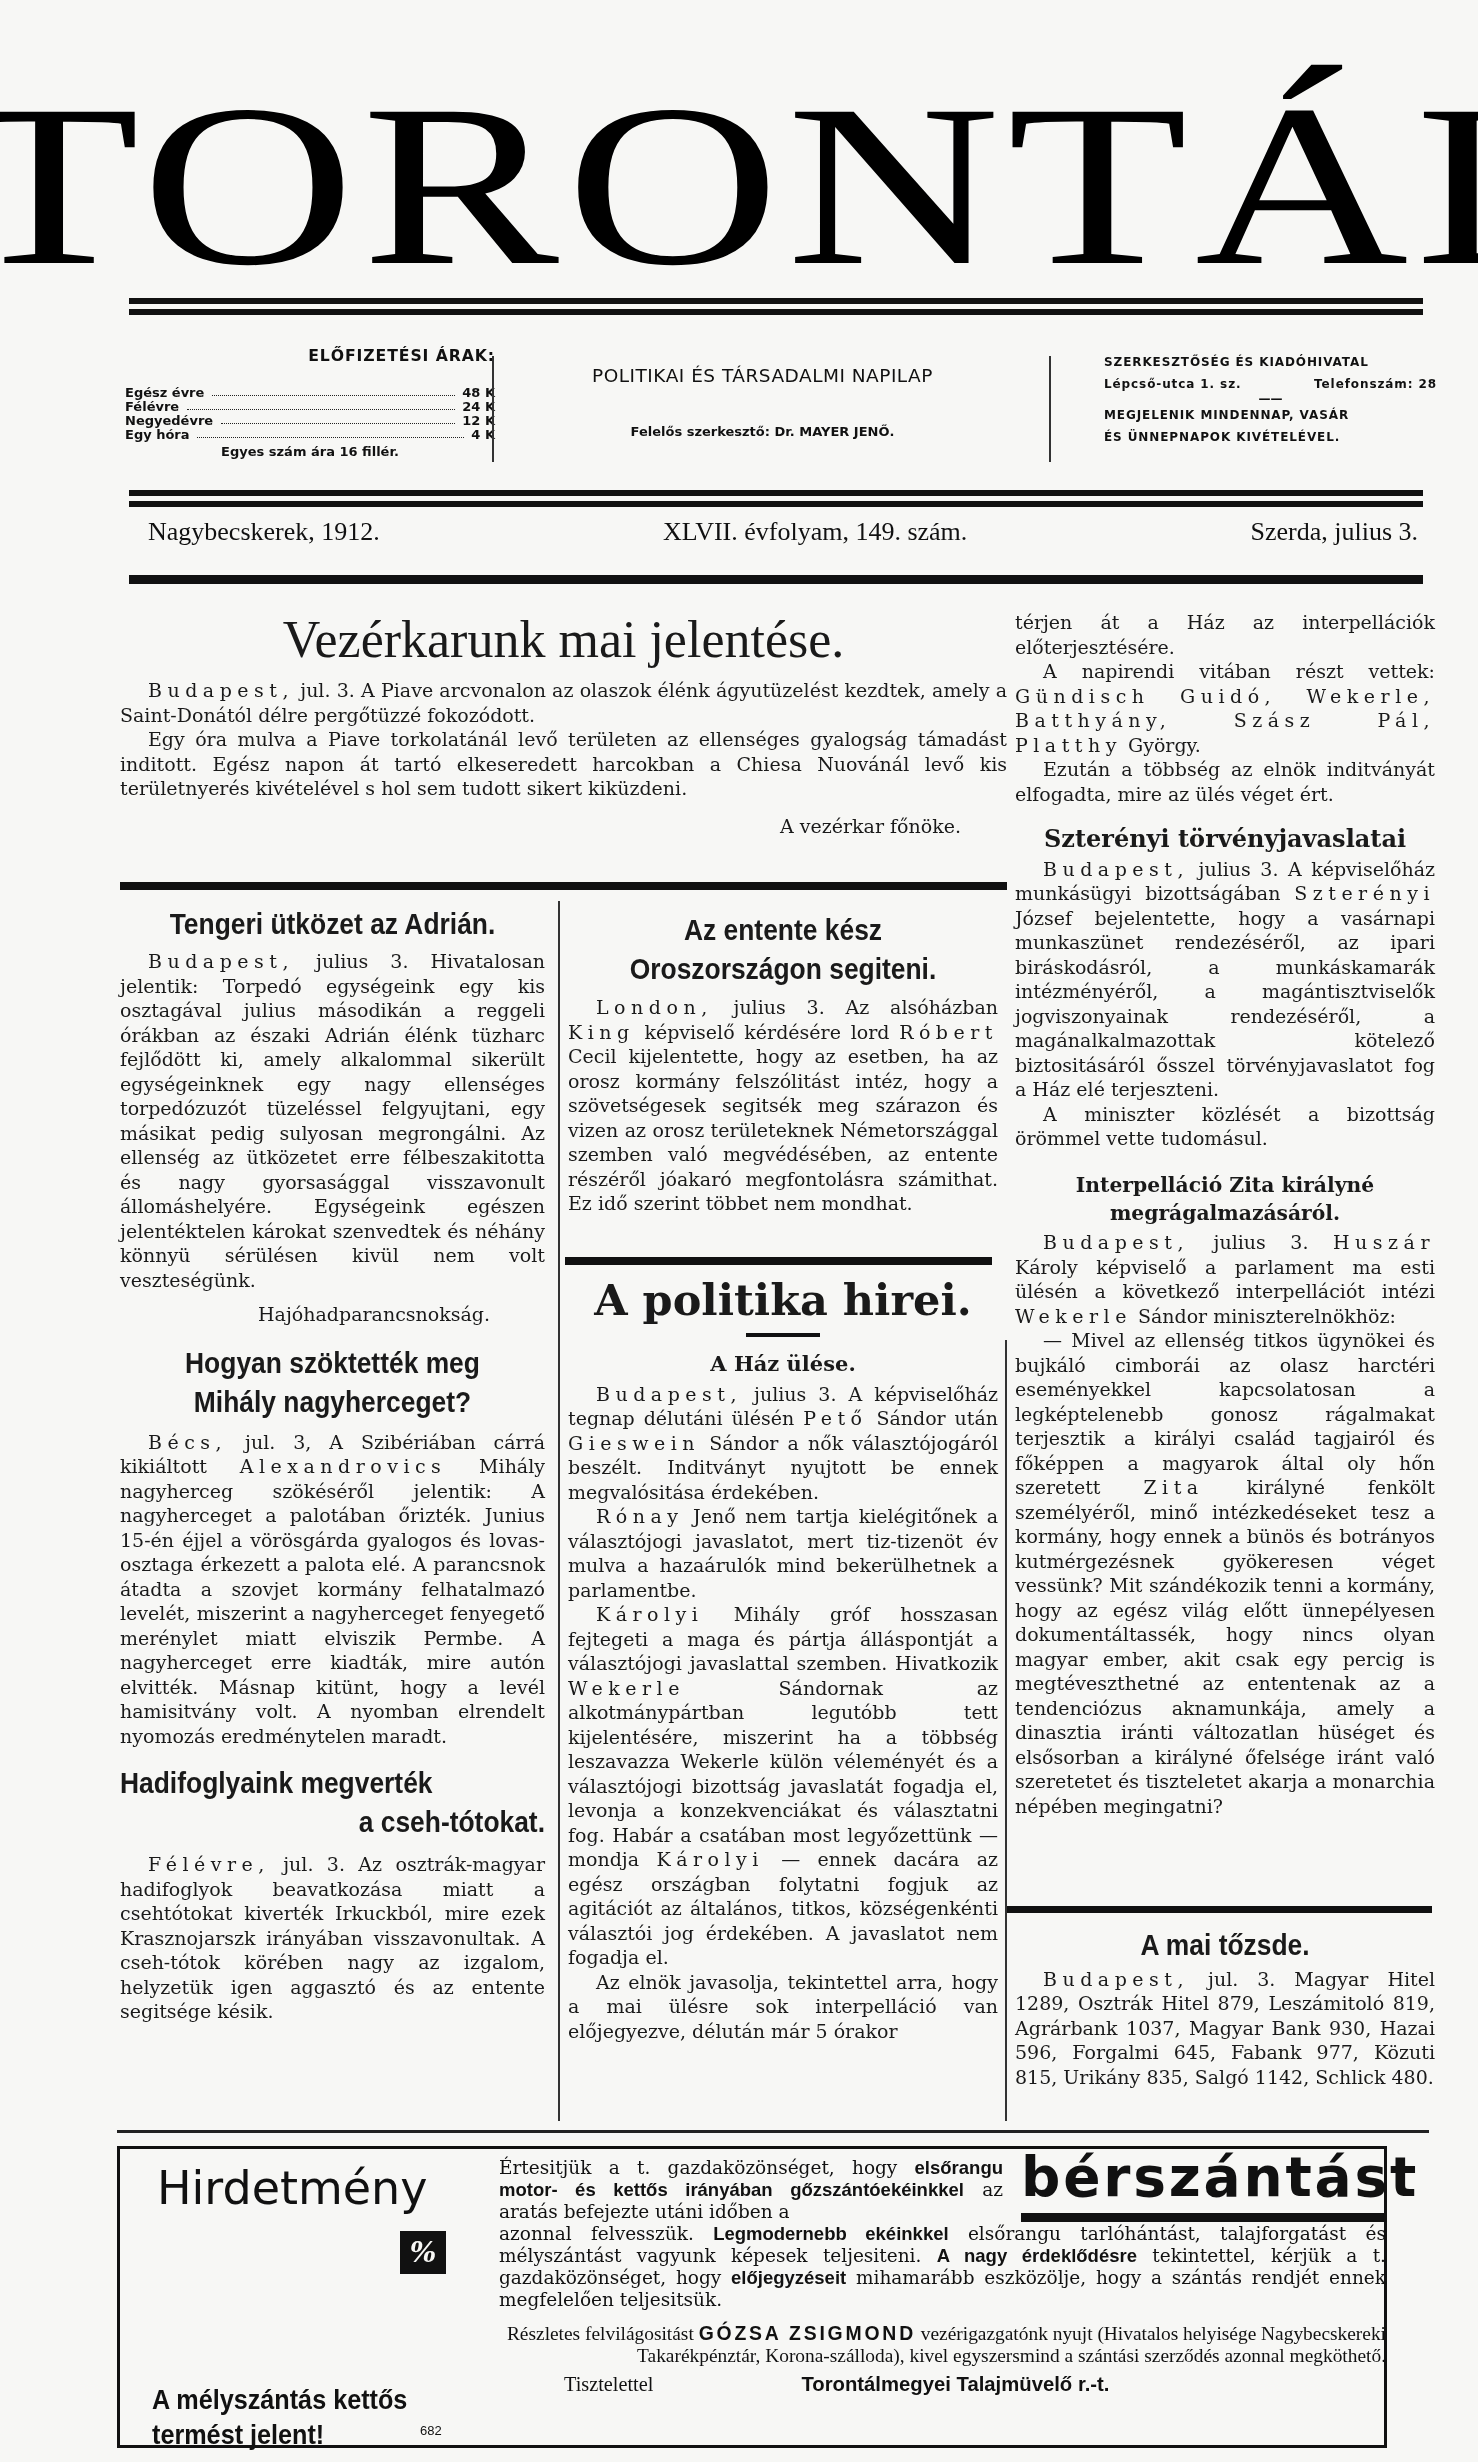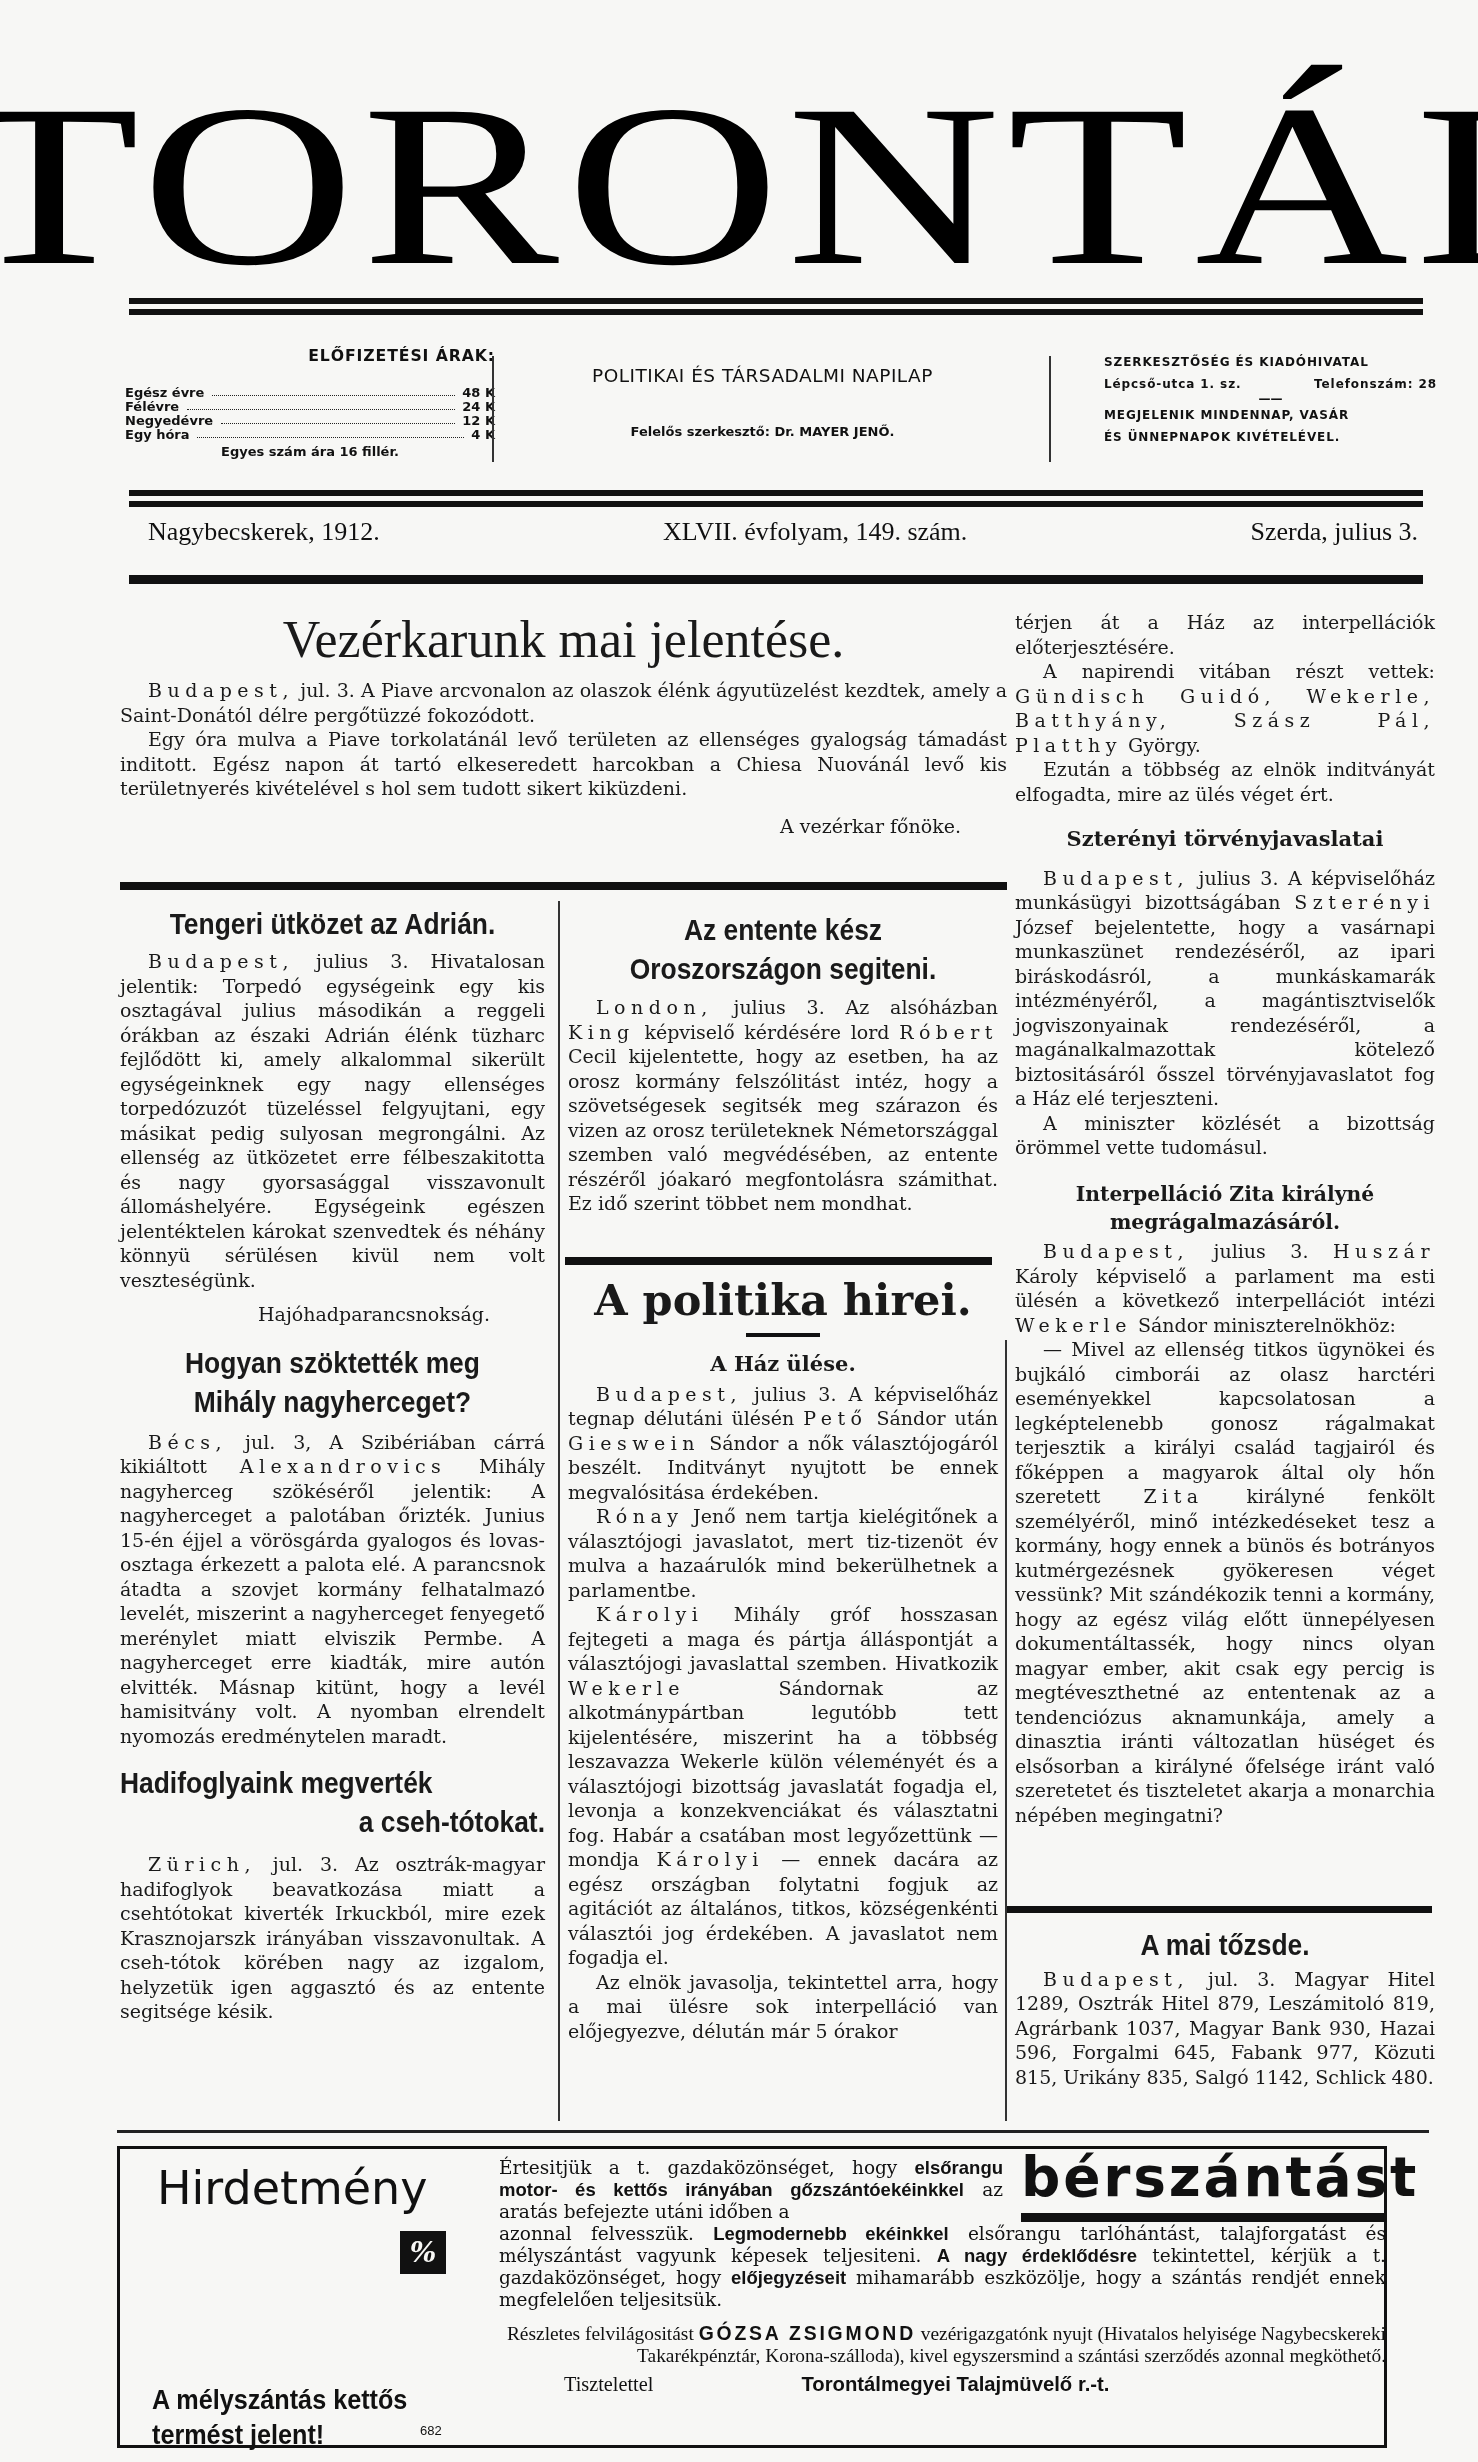--- a/index.html
+++ b/index.html
@@ -112,21 +112,21 @@
 <div class="abs col" style="left:120px;top:905px;width:425px;">
   <div class="h-cond" style="font-size:30px;line-height:37px;margin-bottom:7.4px;">Tengeri ütközet az Adrián.</div>
   <p><span class="sp">Budapest,</span><span> julius 3. Hivatalosan jelentik: Torpedó egységeink egy kis osztagával julius másodikán a reggeli órákban az északi Adrián élénk tüzharc fejlődött ki, amely alkalommal sikerült egységeinknek egy nagy ellenséges torpedózuzót tüzeléssel felgyujtani, egy másikat pedig sulyosan megrongálni. Az ellenség az ütközetet erre félbeszakitotta és nagy gyorsasággal visszavonult állomáshelyére. Egységeink egészen jelentéktelen károkat szenvedtek és néhány könnyü sérülésen kivül nem volt veszteségünk.</span></p>
   <p class="sig" style="margin:9.2px 55px 16.6px 0;">Hajóhadparancsnokság.</p>
 
   <div class="h-cond" style="font-size:30px;line-height:39px;margin-bottom:9.2px;">Hogyan szöktették meg Mihály nagyherceget?</div>
   <p><span class="sp">Bécs,</span><span> jul. 3, A Szibériában cárrá kikiáltott </span><span class="sp">Alexandrovics</span><span> Mihály nagyherceg szökéséről jelentik: A nagyherceget a palotában őrizték. Junius 15-én éjjel a vörösgárda gyalogos és lovas-osztaga érkezett a palota elé. A parancsnok átadta a szovjet kormány felhatalmazó levelét, miszerint a nagyherceget fenyegető merénylet miatt elviszik Permbe. A nagyherceget erre kiadták, mire autón elvitték. Másnap kitünt, hogy a levél hamisitvány volt. A nyomban elrendelt nyomozás eredménytelen maradt.</span></p>
 
   <div class="h-cond" style="font-size:30px;line-height:39px;margin-top:15px;text-align:left;transform-origin:left;">Hadifoglyaink megverték</div>
   <div class="h-cond" style="font-size:30px;line-height:39px;margin-bottom:11px;text-align:right;transform-origin:right;">a cseh-tótokat.</div>
-  <p><span class="sp">Zürich,</span><span> jul. 3. Az osztrák-magyar hadifoglyok beavatkozása miatt a csehtótokat kiverték Irkuckból, mire ezek Krasznojarszk irányában visszavonultak. A cseh-tótok körében nagy az izgalom, helyzetük igen aggasztó és az entente segitsége késik.</span></p>
+  <p><span class="sp">Félévre,</span><span> jul. 3. Az osztrák-magyar hadifoglyok beavatkozása miatt a csehtótokat kiverték Irkuckból, mire ezek Krasznojarszk irányában visszavonultak. A cseh-tótok körében nagy az izgalom, helyzetük igen aggasztó és az entente segitsége késik.</span></p>
 </div>
 <div class="abs vsep" style="left:558px;top:901px;height:1220px;width:1.8px;"></div>
 
 <div class="abs col" style="left:568px;top:910px;width:430px;">
   <div class="h-cond" style="font-size:30px;line-height:39px;margin-bottom:7.4px;">Az entente kész Oroszországon segiteni.</div>
   <p><span class="sp">London,</span><span> julius 3. Az alsóházban </span><span class="sp">King</span><span> képviselő kérdésére lord </span><span class="sp">Róbert</span><span> Cecil kijelentette, hogy az esetben, ha az orosz kormány felszólitást intéz, hogy a szövetségesek segitsék meg szárazon és vizen az orosz területeknek Németországgal szemben való megvédésében, az entente részéről jóakaró megfontolásra számithat. Ez idő szerint többet nem mondhat.</span></p>
 </div>
 <div class="abs rule-thick" style="left:565px;top:1257px;width:427px;height:8.3px;"></div>
 <div class="abs col" style="left:568px;top:1273px;width:430px;">
   <div style="font-family:'DejaVu Serif',serif;font-weight:bold;font-size:43px;line-height:54px;text-align:center;">A politika hirei.</div>
@@ -137,21 +137,21 @@
   <p><span class="sp">Károlyi</span><span> Mihály gróf hosszasan fejtegeti a maga és pártja álláspontját a választójogi javaslattal szemben. Hivatkozik </span><span class="sp">Wekerle</span><span> Sándornak az alkotmánypártban legutóbb tett kijelentésére, miszerint ha a többség leszavazza Wekerle külön véleményét és a választójogi bizottság javaslatát fogadja el, levonja a konzekvenciákat és választatni fog. Habár a csatában most legyőzettünk — mondja </span><span class="sp">Károlyi</span><span> — ennek dacára az egész országban folytatni fogjuk az agitációt az általános, titkos, községenkénti választói jog érdekében. A javaslatot nem fogadja el.</span></p>
   <p>Az elnök javasolja, tekintettel arra, hogy a mai ülésre sok interpelláció van előjegyezve, délután már 5 órakor</p>
 </div>
 <div class="abs vsep" style="left:1005px;top:1340px;height:781px;width:1.8px;"></div>
 
 <div class="abs col" style="left:1015px;top:610px;width:420px;">
   <p class="noindent">térjen át a Ház az interpellációk előterjesztésére.</p>
   <p><span>A napirendi vitában részt vettek: </span><span class="sp">Gündisch Guidó, Wekerle, Batthyány, Szász Pál, Platthy</span><span> György.</span></p>
   <p>Ezután a többség az elnök inditványát elfogadta, mire az ülés véget ért.</p>
 
-  <div class="h-serif" style="font-size:21px;line-height:28px;margin-top:18.5px;margin-bottom:13px;">Szterényi törvényjavaslatai</div>
+  <div class="h-serif" style="font-size:24px;line-height:28px;margin-top:18.5px;margin-bottom:4px;">Szterényi törvényjavaslatai</div>
   <p><span class="sp">Budapest,</span><span> julius 3. A képviselőház munkásügyi bizottságában </span><span class="sp">Szterényi</span><span> József bejelentette, hogy a vasárnapi munkaszünet rendezéséről, az ipari biráskodásról, a munkáskamarák intézményéről, a magántisztviselők jogviszonyainak rendezéséről, a magánalkalmazottak kötelező biztositásáról ősszel törvényjavaslatot fog a Ház elé terjeszteni.</span></p>
   <p>A miniszter közlését a bizottság örömmel vette tudomásul.</p>
 
   <div class="h-serif" style="font-size:20.3px;line-height:28px;margin-top:20.3px;margin-bottom:3.7px;">Interpelláció Zita királyné megrágalmazásáról.</div>
   <p><span class="sp">Budapest,</span><span> julius 3. </span><span class="sp">Huszár</span><span> Károly képviselő a parlament ma esti ülésén a következő interpellációt intézi </span><span class="sp">Wekerle</span><span> Sándor miniszterelnökhöz:</span></p>
   <p><span>— Mivel az ellenség titkos ügynökei és bujkáló cimborái az olasz harctéri eseményekkel kapcsolatosan a legképtelenebb gonosz rágalmakat terjesztik a királyi család tagjairól és főképpen a magyarok által oly hőn szeretett </span><span class="sp">Zita</span><span> királyné fenkölt személyéről, minő intézkedéseket tesz a kormány, hogy ennek a bünös és botrányos kutmérgezésnek gyökeresen véget vessünk? Mit szándékozik tenni a kormány, hogy az egész világ előtt ünnepélyesen dokumentáltassék, hogy nincs olyan magyar ember, akit csak egy percig is megtéveszthetné az ententenak az a tendenciózus aknamunkája, amely a dinasztia iránti változatlan hüséget és elsősorban a királyné őfelsége iránt való szeretetet és tiszteletet akarja a monarchia népében megingatni?</span></p>
 </div>
 <div class="abs rule-thick" style="left:1007px;top:1906px;width:425px;height:7.4px;"></div>
 <div class="abs col" style="left:1015px;top:1926px;width:420px;">
   <div class="h-cond" style="font-size:30px;line-height:37px;margin-bottom:3.7px;">A mai tőzsde.</div>

